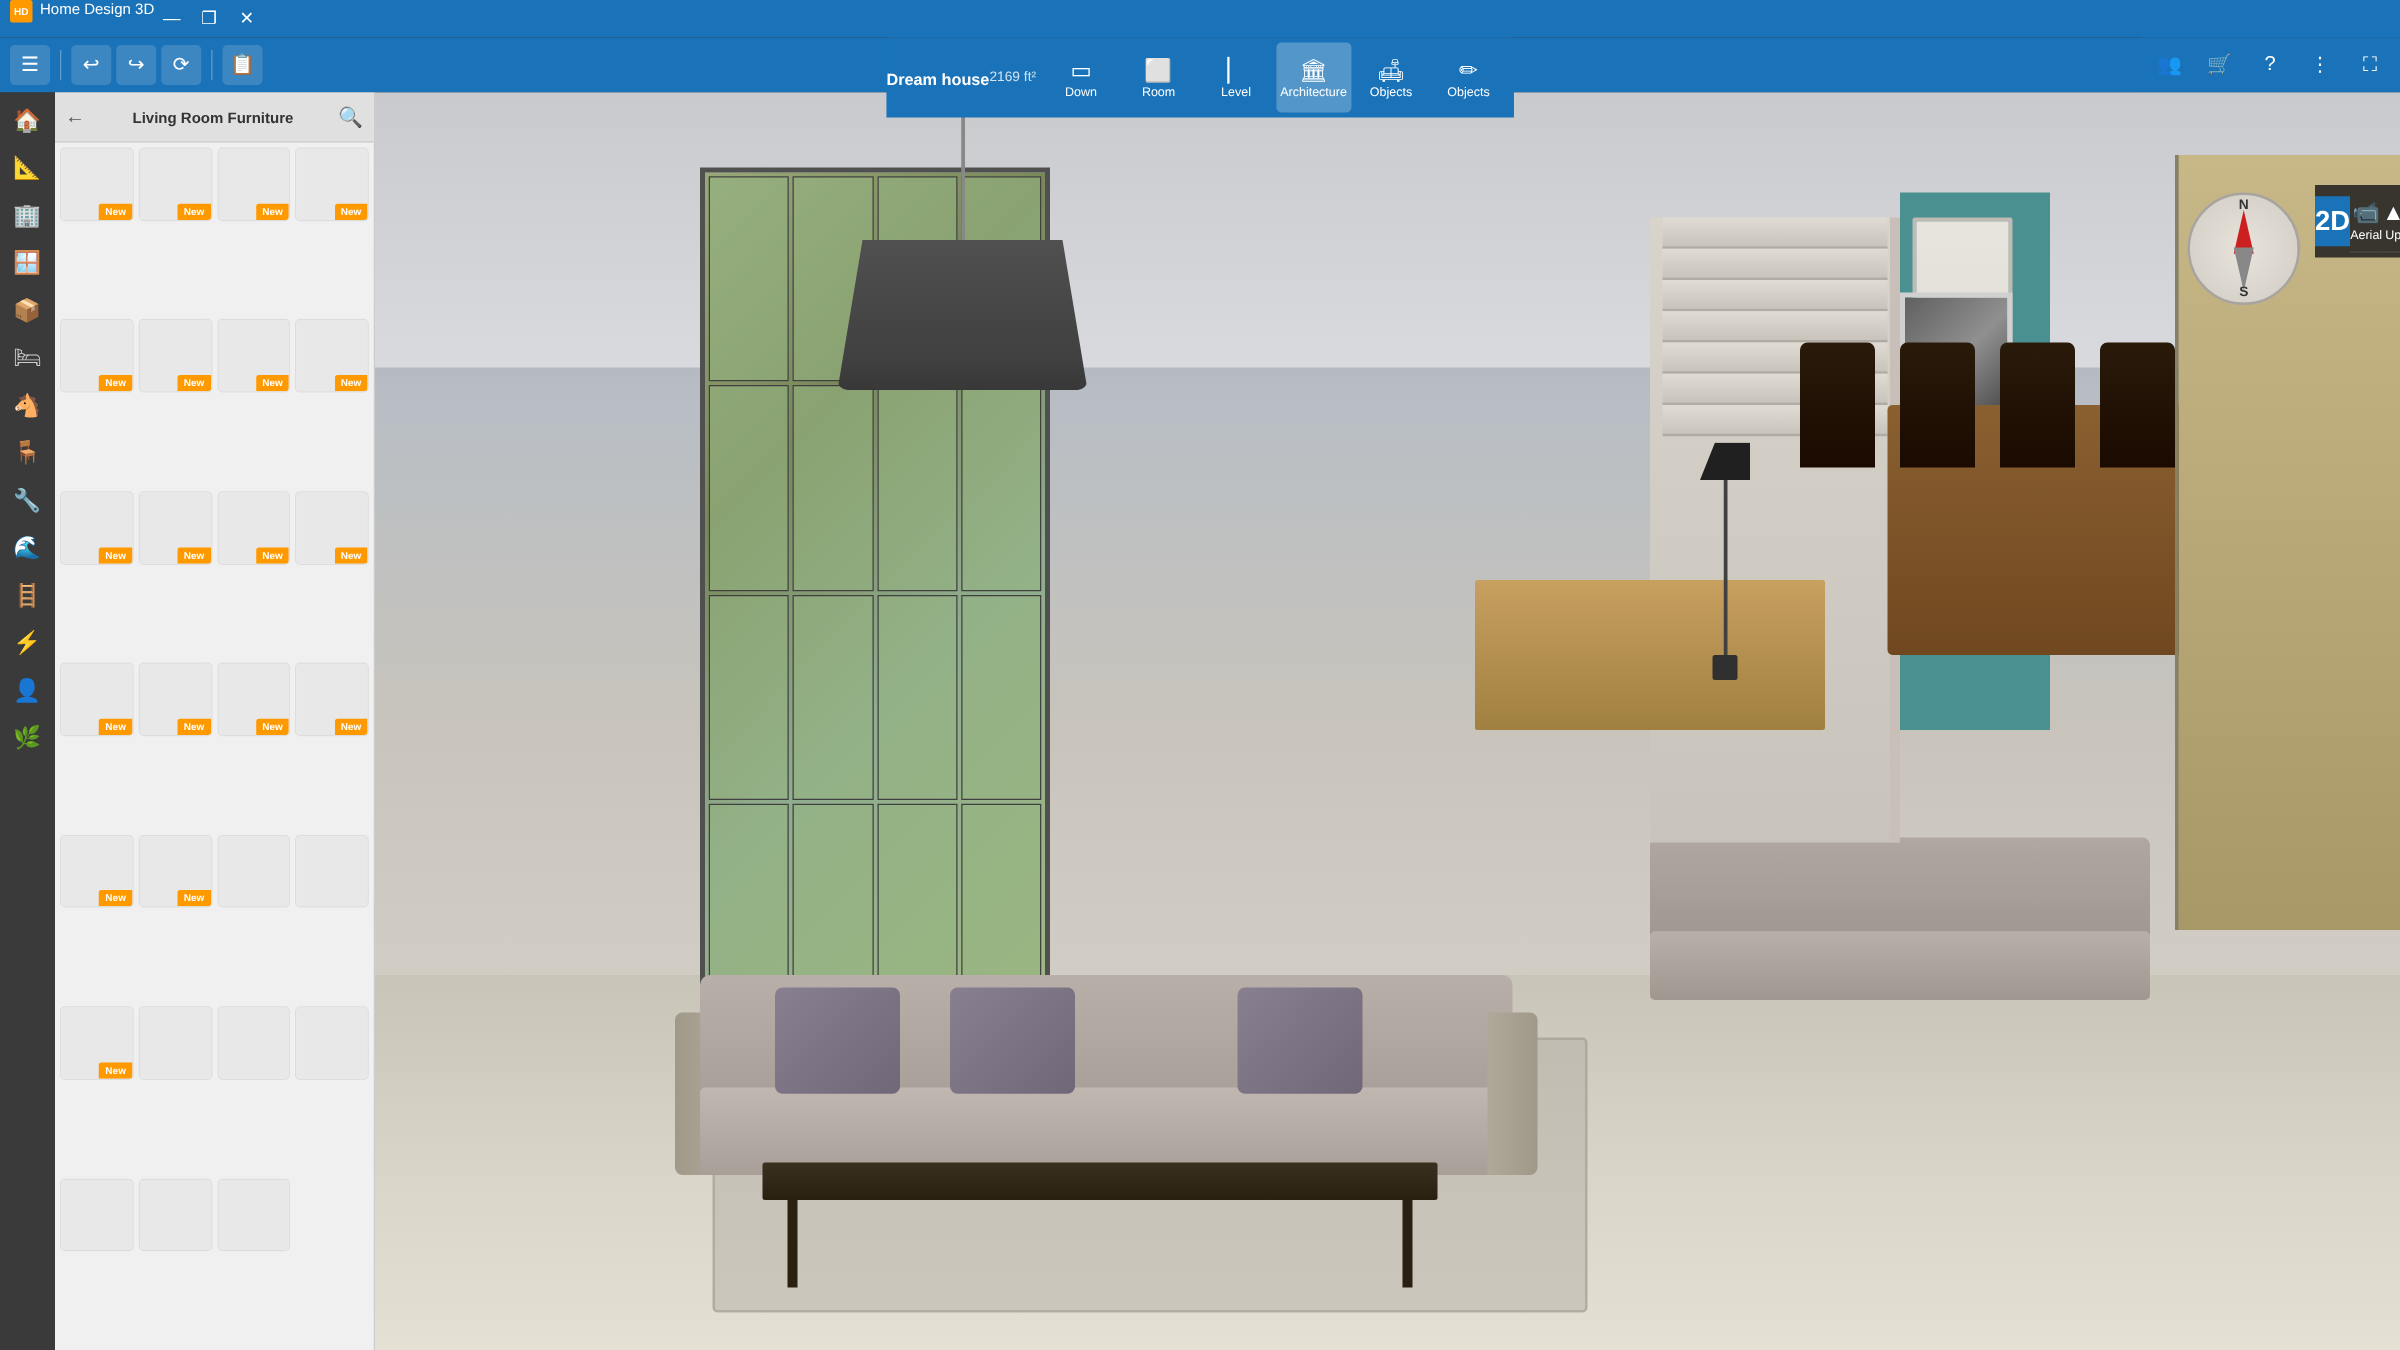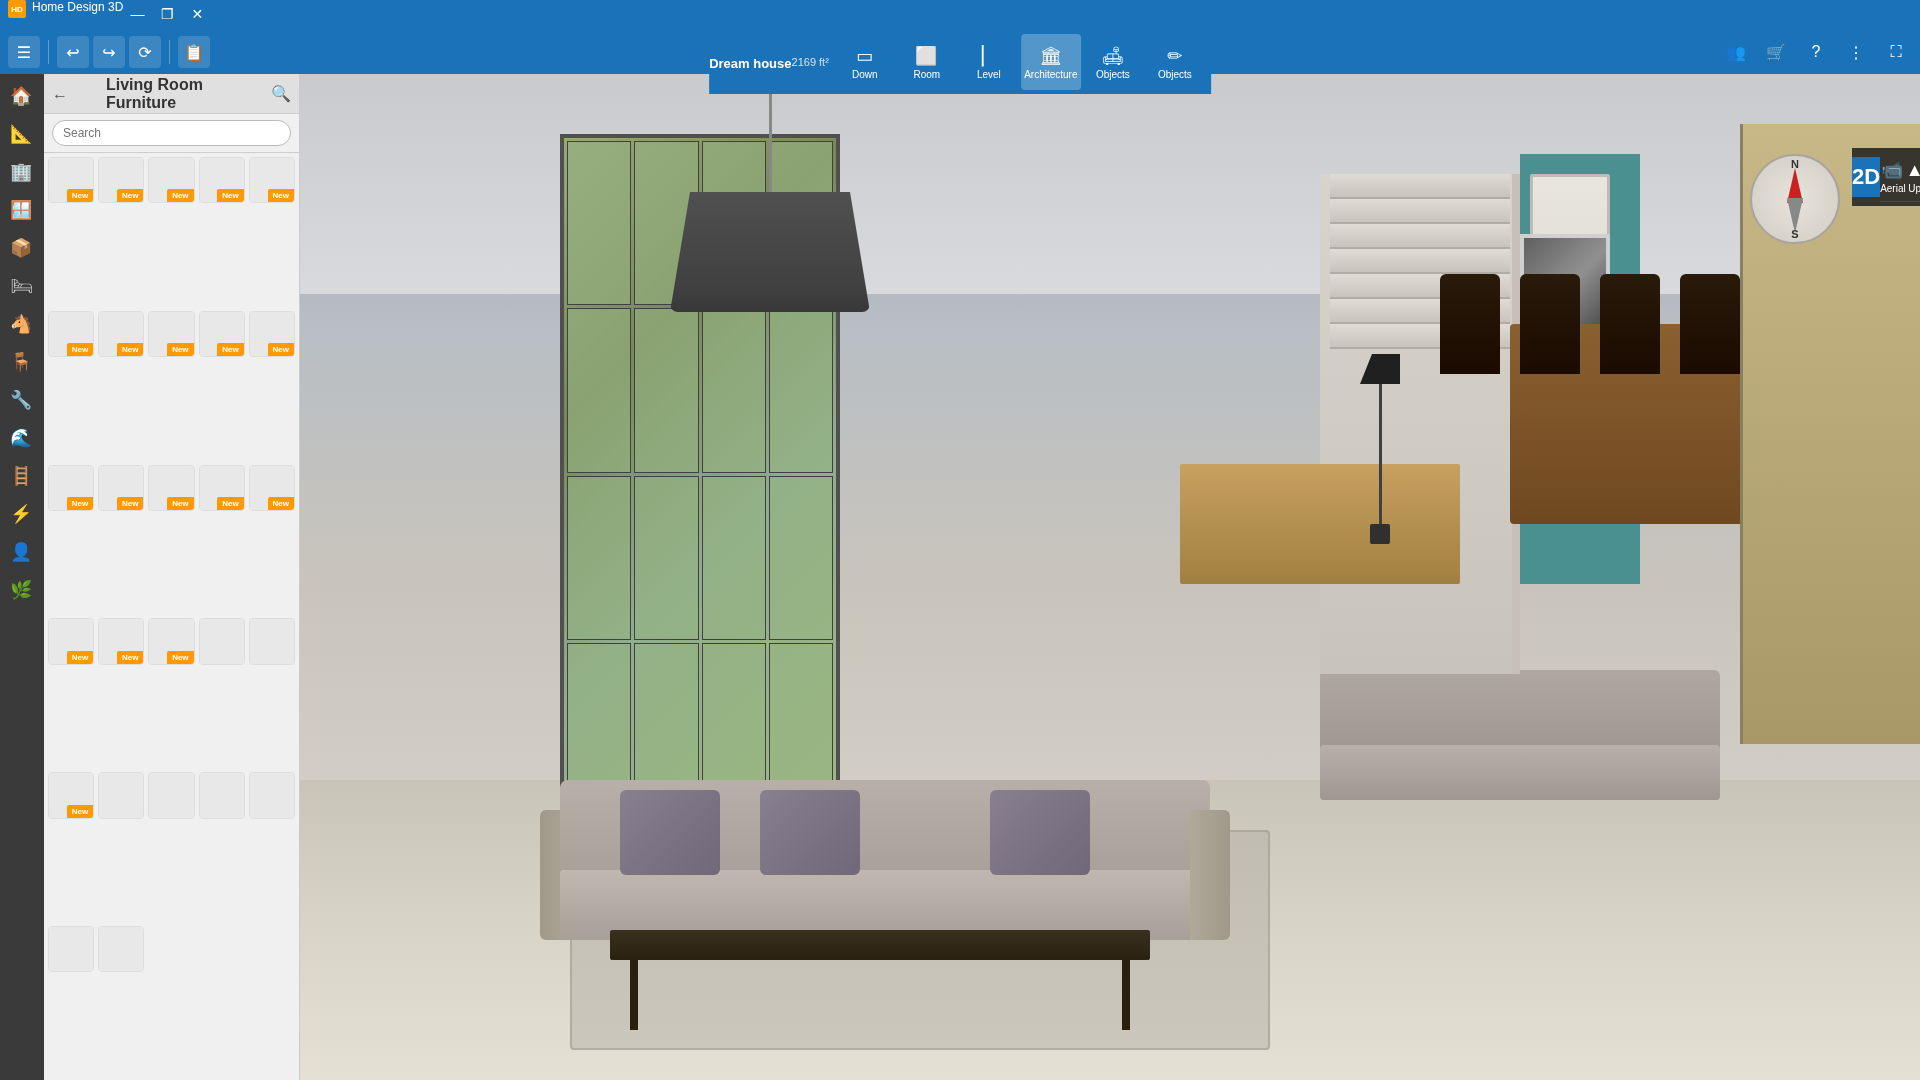--- a/index.html
+++ b/index.html
@@ -68,32 +68,32 @@
     
     #furniture-panel {
       width: 256px; background: #f0f0f0; display: flex; flex-direction: column;
       flex-shrink: 0; border-right: 1px solid #ccc;
     }
     #panel-header {
       display: flex; align-items: center; height: 40px;
       background: #e0e0e0; padding: 0 8px; gap: 6px; border-bottom: 1px solid #ccc;
     }
     #panel-header .back-btn { color: #555; font-size: 16px; cursor: pointer; }
-    #panel-header .panel-title { flex: 1; font-size: 16px; font-weight: 600; color: #333; padding-left: 32px; }
+    #panel-header .panel-title { flex: 1; font-size: 12px; font-weight: 600; color: #333; padding-left: 32px; }
     #panel-header .panel-search-icon { color: #555; font-size: 16px; cursor: pointer; }
     #search-bar {
       padding: 6px 8px; border-bottom: 1px solid #ccc;
     }
     #search-bar input {
       width: 100%; padding: 5px 10px; border: 1px solid #bbb; border-radius: 14px;
       font-size: 12px; background: white; outline: none; color: #555;
     }
     #furniture-grid {
       flex: 1; overflow-y: auto; padding: 4px;
-      display: grid; grid-template-columns: repeat(5, 1fr); gap: 4px;
+      display: grid; grid-template-columns: repeat(4, 1fr); gap: 4px;
     }
     #furniture-grid::-webkit-scrollbar { width: 6px; }
     #furniture-grid::-webkit-scrollbar-thumb { background: #bbb; border-radius: 3px; }
 
     .furniture-item {
       position: relative; background: white; border: 1px solid #ddd;
       border-radius: 4px; aspect-ratio: 1; cursor: pointer;
       display: flex; align-items: center; justify-content: center;
       overflow: hidden;
     }
@@ -459,23 +459,20 @@
     <div class="side-icon">👤</div>
     <div class="side-icon">🌿</div>
   </div>
 
   <div id="furniture-panel">
     <div id="panel-header">
       <span class="back-btn">←</span>
       <span class="panel-title">Living Room Furniture</span>
       <span class="panel-search-icon">🔍</span>
     </div>
-    <div id="search-bar">
-      <input type="text" placeholder="Search" style="">
-    </div>
     <div id="furniture-grid">
 
     <div class="furniture-item">
           <div class="item-img furn-1"></div>
           <div class="new-badge">New</div>
         </div>
         <div class="furniture-item">
           <div class="item-img furn-2"></div>
           <div class="new-badge">New</div>
         </div>

